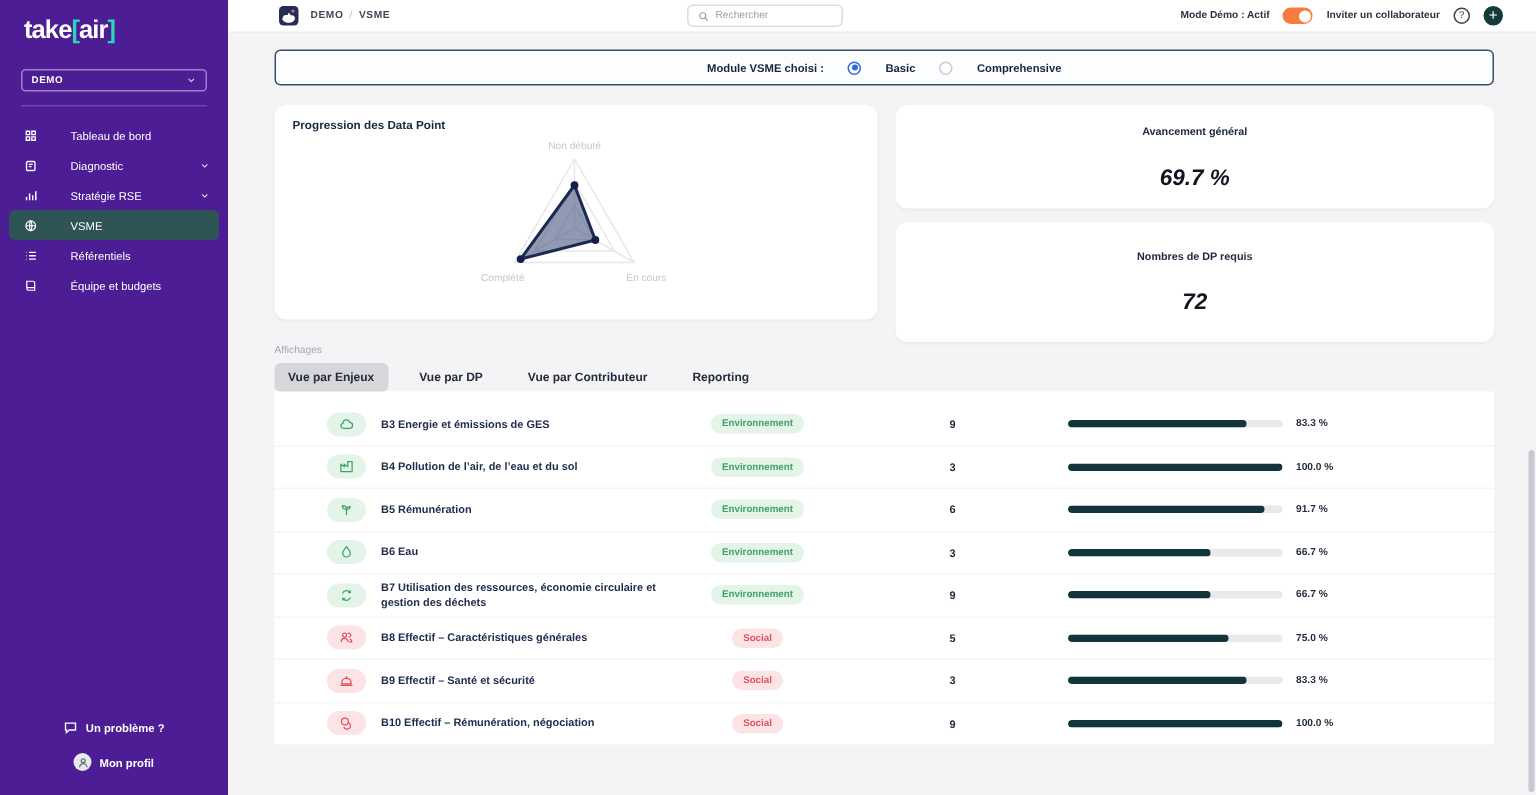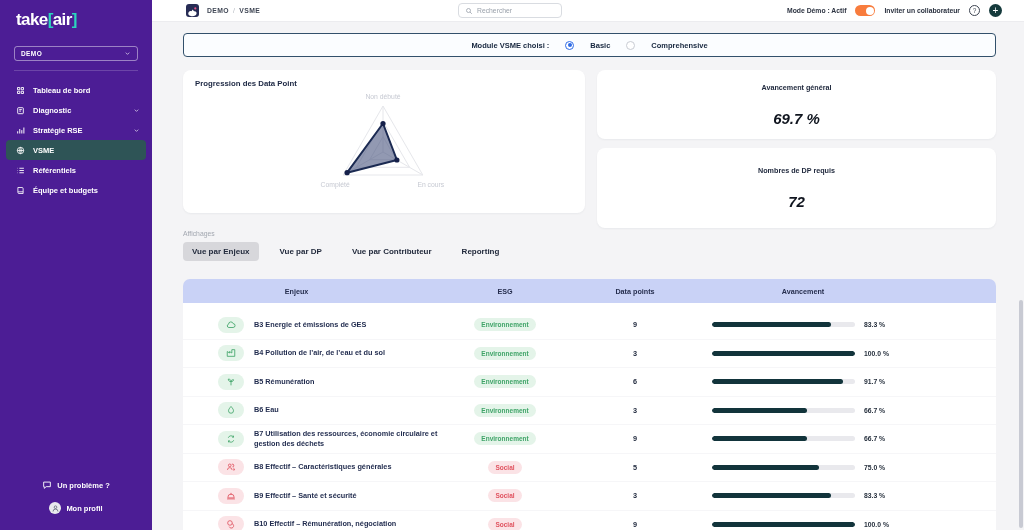--- a/index.html
+++ b/index.html
@@ -9,22 +9,22 @@
 
   
   .sidebar { width:152px; flex-shrink:0; background:#4c1d95; color:#fff; position:relative; z-index:3; }
   .logo { padding:10px 0 0 16px; font-size:17px; font-weight:bold; letter-spacing:-0.6px; }
   .logo .bracket { color:#2bd4bd; }
   .ws-select { margin:16px 14px 0; height:15px; border:1px solid rgba(255,255,255,.45); border-radius:3px;
     display:flex; align-items:center; justify-content:space-between; padding:0 6px;
     font-size:6.5px; font-weight:bold; letter-spacing:.4px; cursor:pointer; }
   .sb-divider { margin:9px 14px 0; border-top:1px solid rgba(255,255,255,.18); }
   .nav { margin-top:9px; }
-  .nav-item { height:20px; display:flex; align-items:center; gap:8px; padding:0 12px 0 16px;
-    font-size:7.5px; font-weight:bold; cursor:pointer;text-align:right; }
+  .nav-item { height:20px; display:flex; align-items:center; gap:22px; padding:0 12px 0 16px;
+    font-size:7.5px; font-weight:normal; cursor:pointer;text-align:right; }
   .nav-item.active { background:#2e5456; border-radius:4px; margin:0 6px; padding:0 6px 0 10px; }
   .nav-ic { width:9px; height:9px; flex-shrink:0; }
   .nav-ic svg, .sb-footer svg { display:block; }
   .chev { margin-left:auto; width:7px; height:7px; opacity:.85; }
   .sb-footer { position:absolute; bottom:16px; left:0; right:0; display:flex; flex-direction:column;
     align-items:center; gap:12px; font-size:7.5px; font-weight:bold; }
   .sb-help, .sb-profile { display:flex; align-items:center; gap:5px; cursor:pointer; }
   .avatar { width:12px; height:12px; border-radius:50%; background:#e9eaee; display:flex;
     align-items:center; justify-content:center; }
 
@@ -257,26 +257,20 @@
       </div>
 
       <div class="views-label">Affichages</div>
       <div class="tabs">
         <span class="tab active">Vue par Enjeux</span>
         <span class="tab">Vue par DP</span>
         <span class="tab">Vue par Contributeur</span>
         <span class="tab">Reporting</span>
       </div>
 
-      <div class="thead">
-        <span class="h1">Enjeux</span>
-        <span class="h2">ESG</span>
-        <span class="h3">Data points</span>
-        <span class="h4">Avancement</span>
-      </div>
 
       <div class="tbody">
 
         <div class="trow">
           <div class="cell-title">
             <span class="pill" data-esg="env">
                 <svg width="10" height="10" viewBox="0 0 24 24" fill="none" stroke="currentColor" stroke-width="2">
                   <path d="M7 18a4 4 0 0 1-.8-7.9A5.5 5.5 0 0 1 17 8.6 4 4 0 0 1 17 18H7z"></path>
                 </svg>
               </span>

